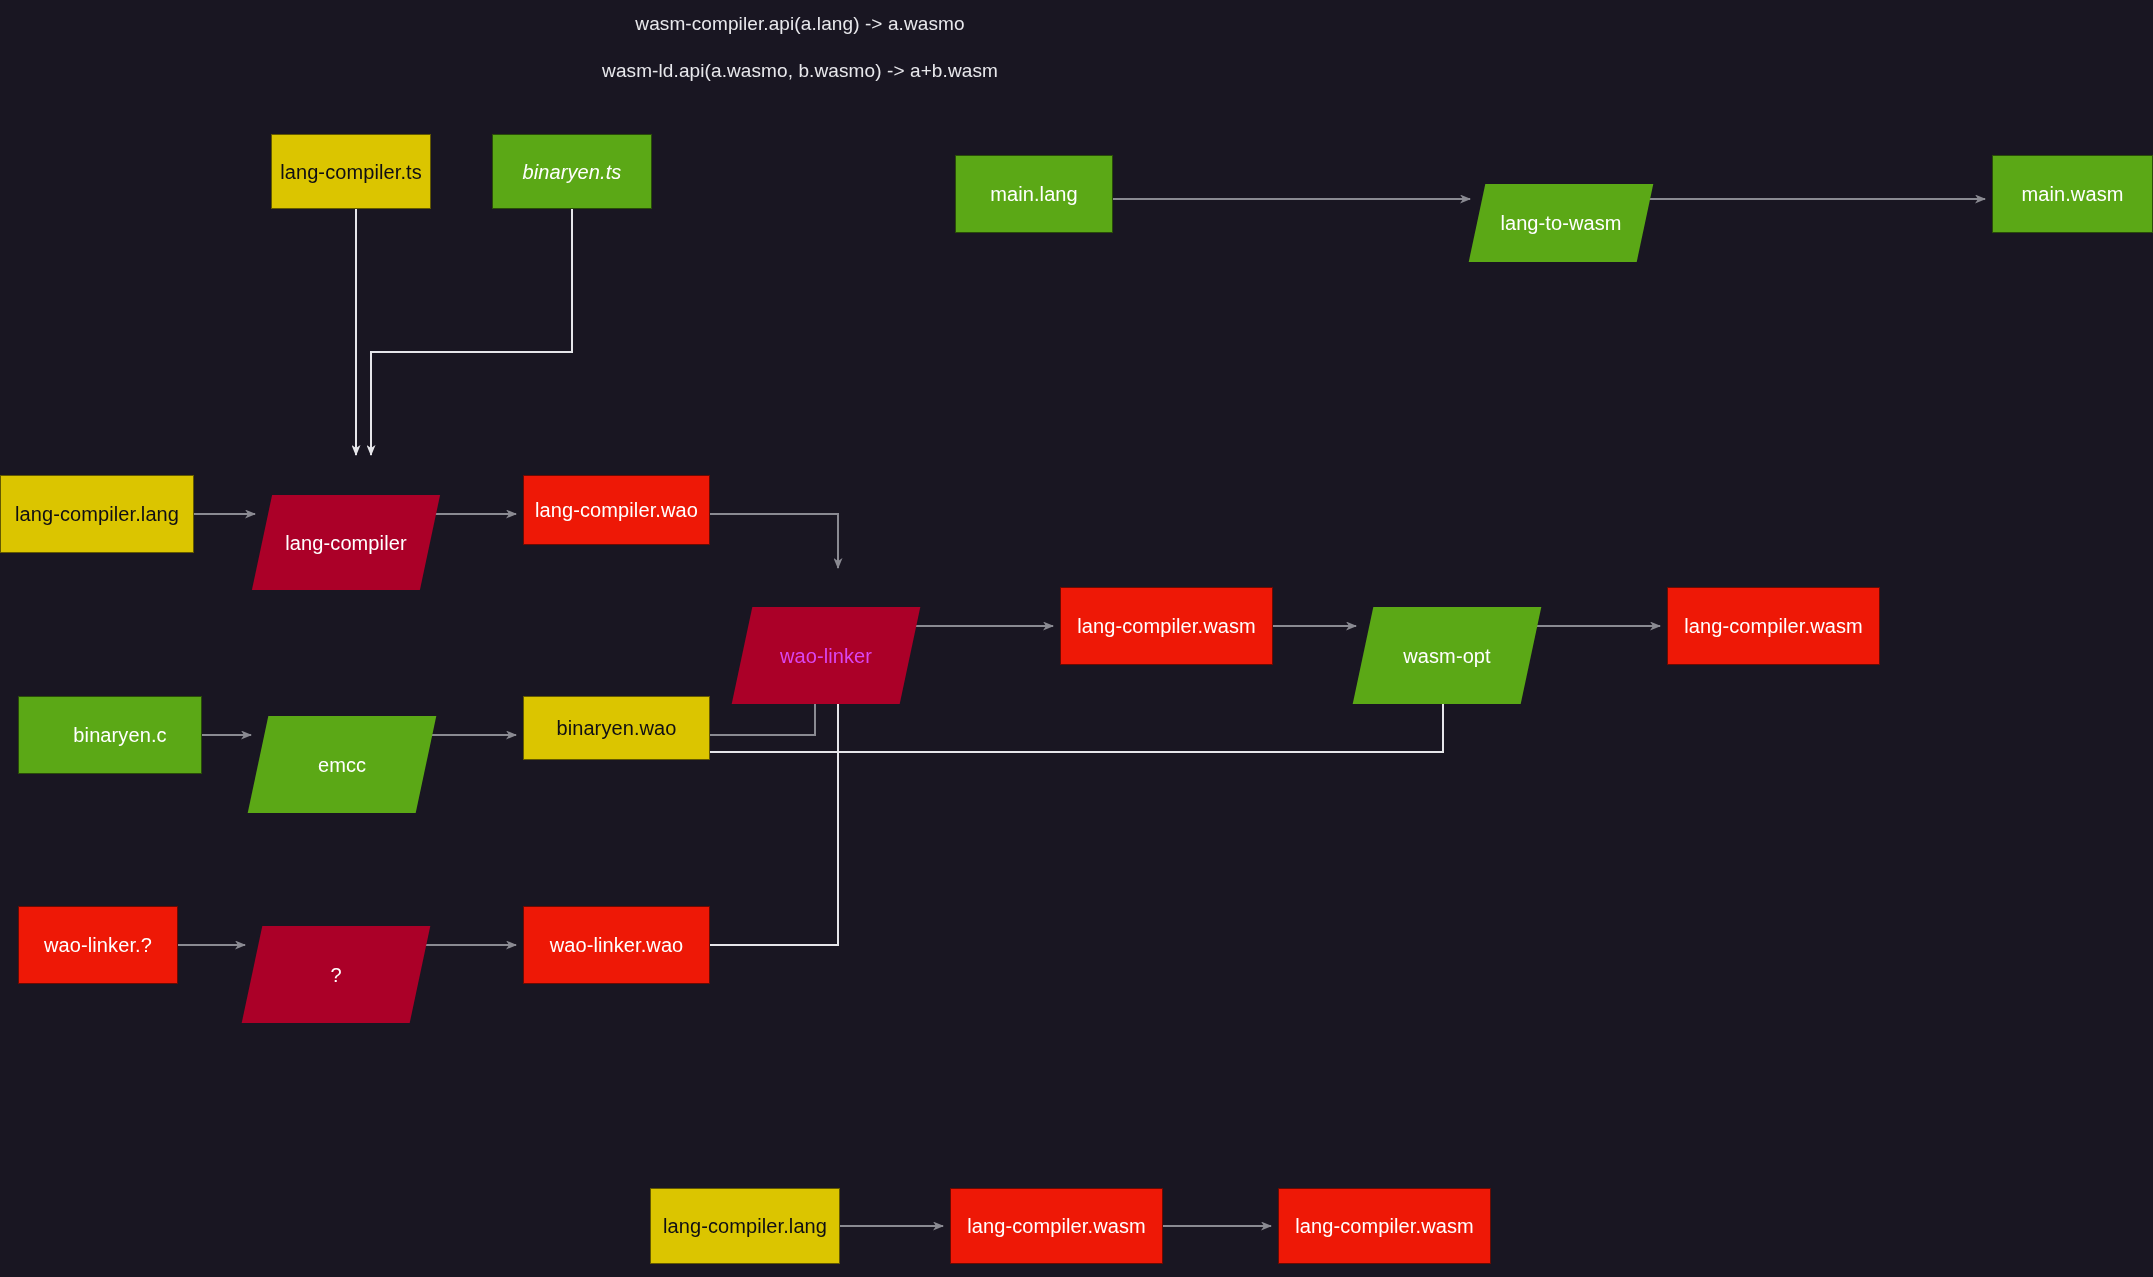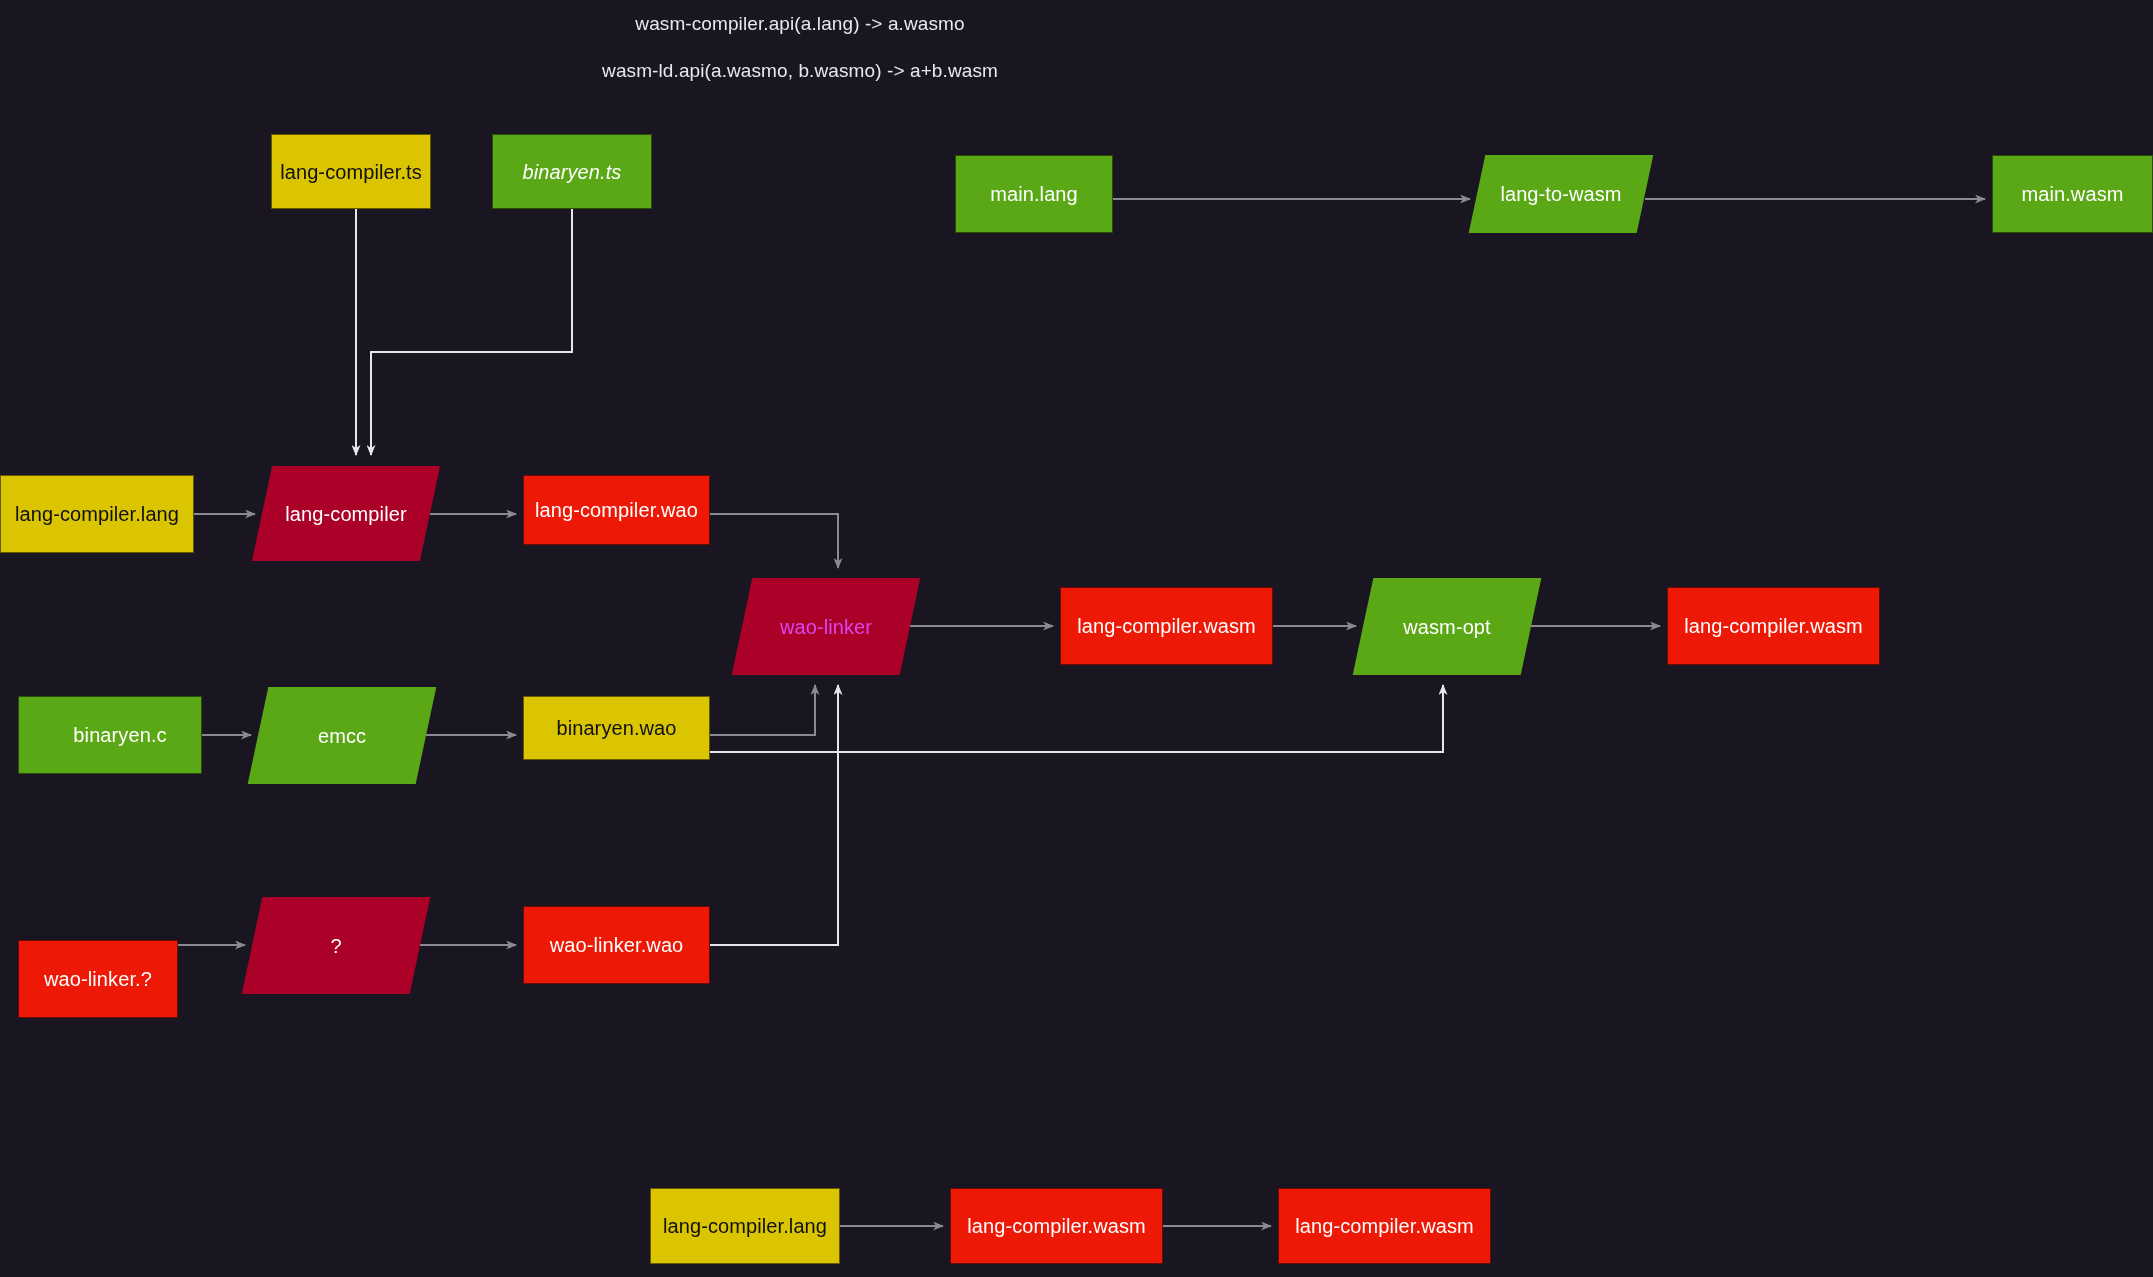--- a/index.html
+++ b/index.html
@@ -49,20 +49,21 @@
     pointer-events: none;
   }
   
   .node.rect {
     border: 1px solid rgba(0,0,0,.55);
   }
   
   .node.par {
     background: transparent !important;
     border: none;
+    margin-top: 29px;
   }
   .node.par::before {
     content: "";
     position: absolute;
     left: 0; top: 0; right: 0; bottom: 0;
     background: inherit;
     z-index: 1;
   }
   .node.par .skew {
     position: absolute;
@@ -154,21 +155,21 @@
       <div class="node rect fill-green" style="left: 18px; top: 696px; width: 184px; height: 78px; padding-left: 20px;">
         <span class="lbl">binaryen.c</span>
       </div>
       <div class="node par fill-green" style="left: 258px; top: 687px; width: 168px; height: 97px; color: rgb(255, 255, 255);">
         <span class="skew" style="background: rgb(91, 168, 22);"></span>
         <span class="lbl">emcc</span>
       </div>
       <div class="node rect fill-yellow" style="left: 523px; top: 696px; width: 187px; height: 64px;">
         <span class="lbl">binaryen.wao</span>
       </div>
-      <div class="node rect fill-red" style="left: 18px; top: 940px; width: 160px; height: 78px; text-align: center;">
+      <div class="node rect fill-red" style="left: 18px; top: 906px; width: 160px; height: 78px; text-align: center;">
         <span class="lbl">wao-linker.?</span>
       </div>
       <div class="node par fill-crimson" style="left: 252px; top: 897px; width: 168px; height: 97px; color: rgb(255, 255, 255);">
         <span class="skew" style="background: rgb(171, 0, 40);"></span>
         <span class="lbl">?</span>
       </div>
       <div class="node rect fill-red" style="left: 523px; top: 906px; width: 187px; height: 78px;">
         <span class="lbl">wao-linker.wao</span>
       </div>
       <div class="node rect fill-yellow" style="left: 650px; top: 1188px; width: 190px; height: 76px;">

